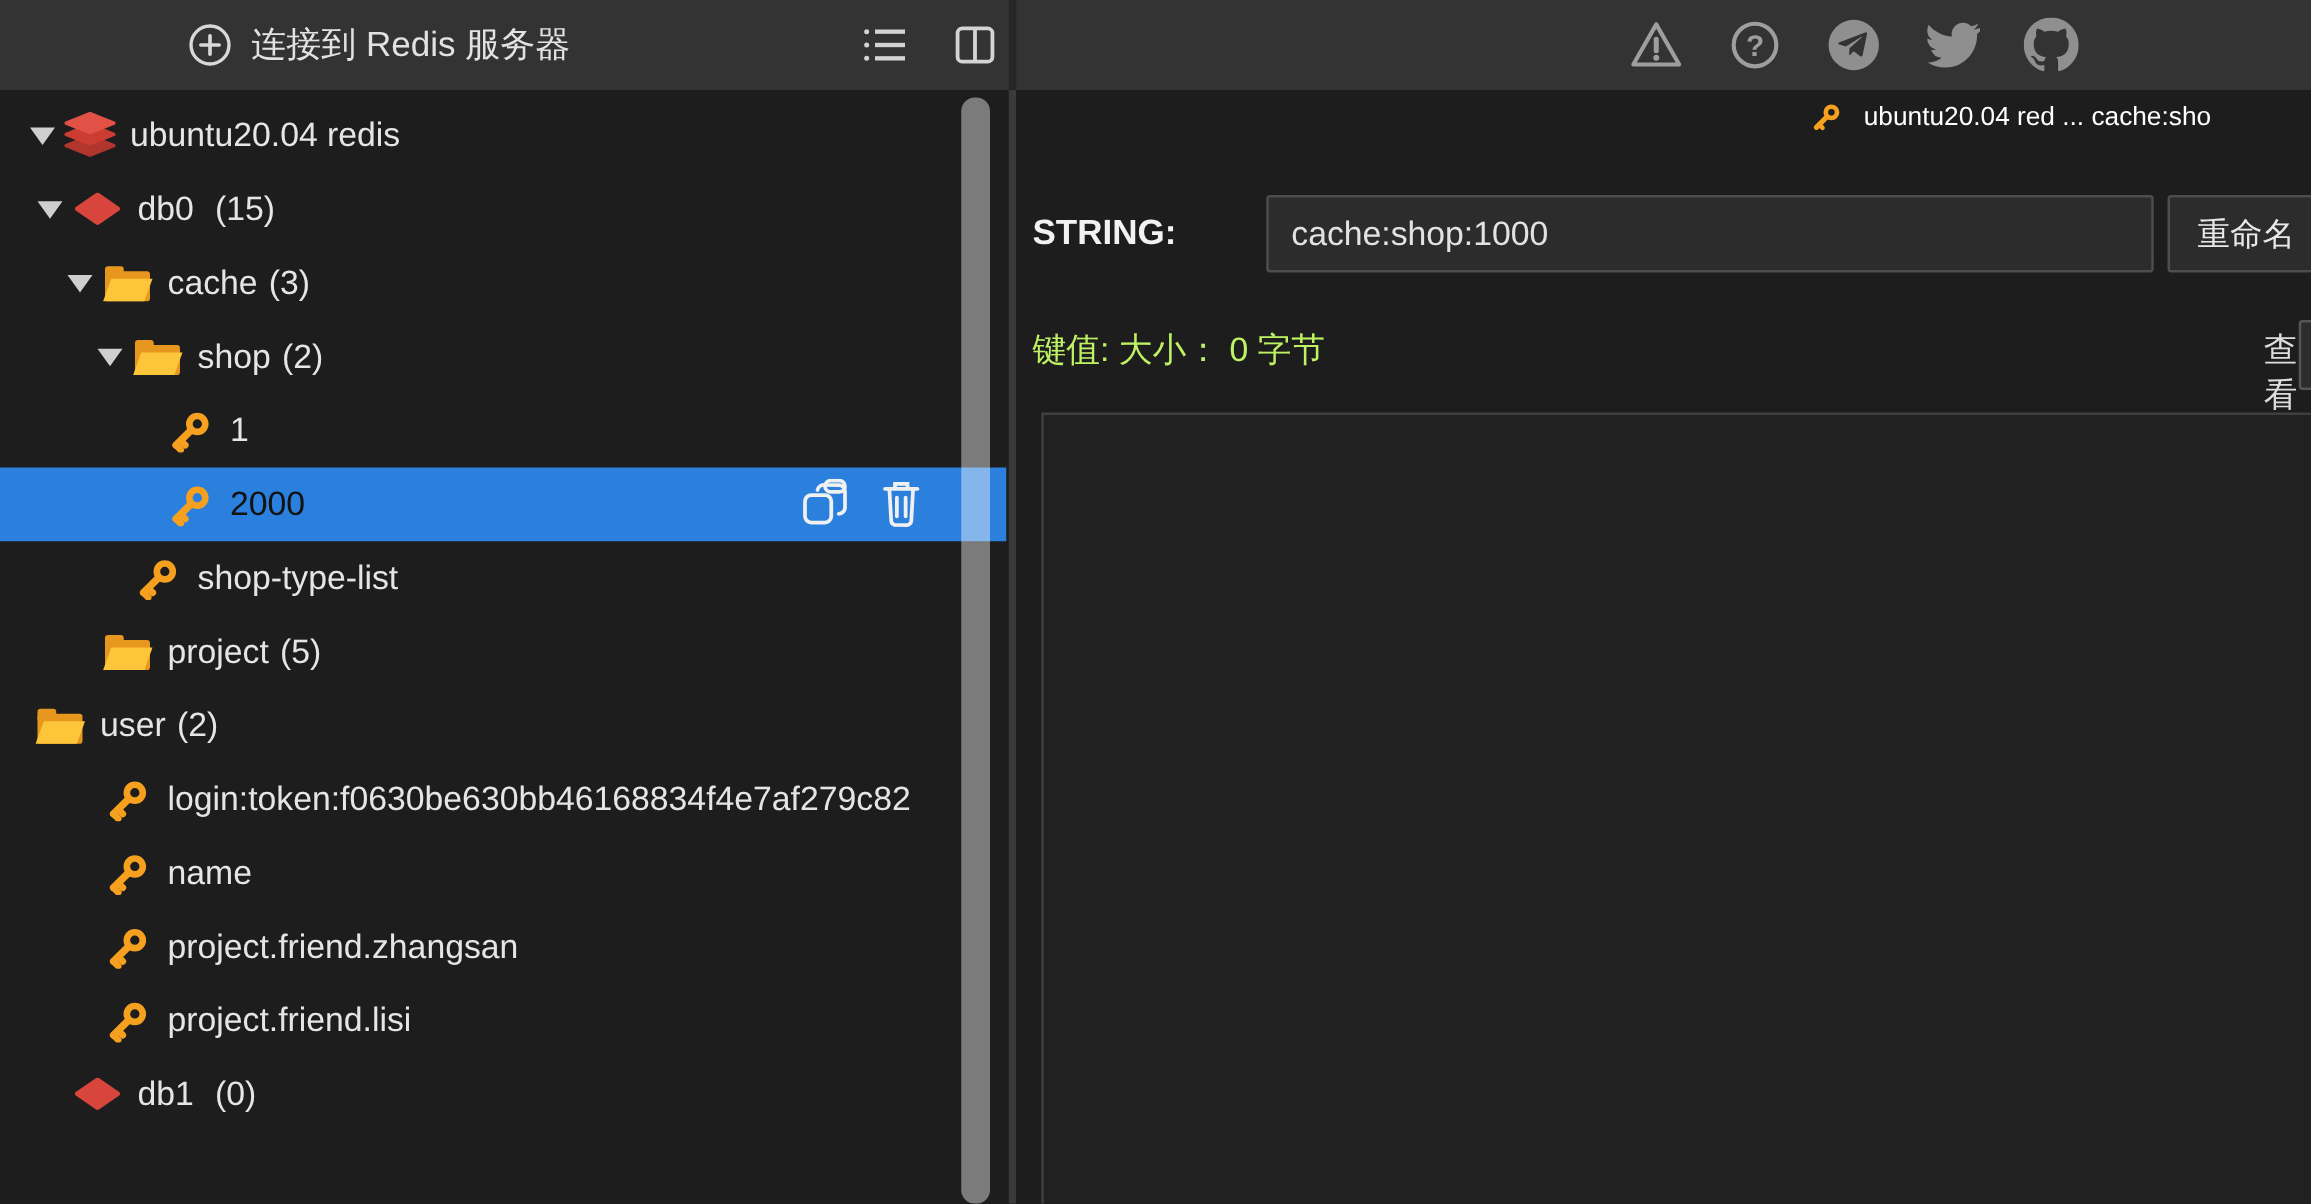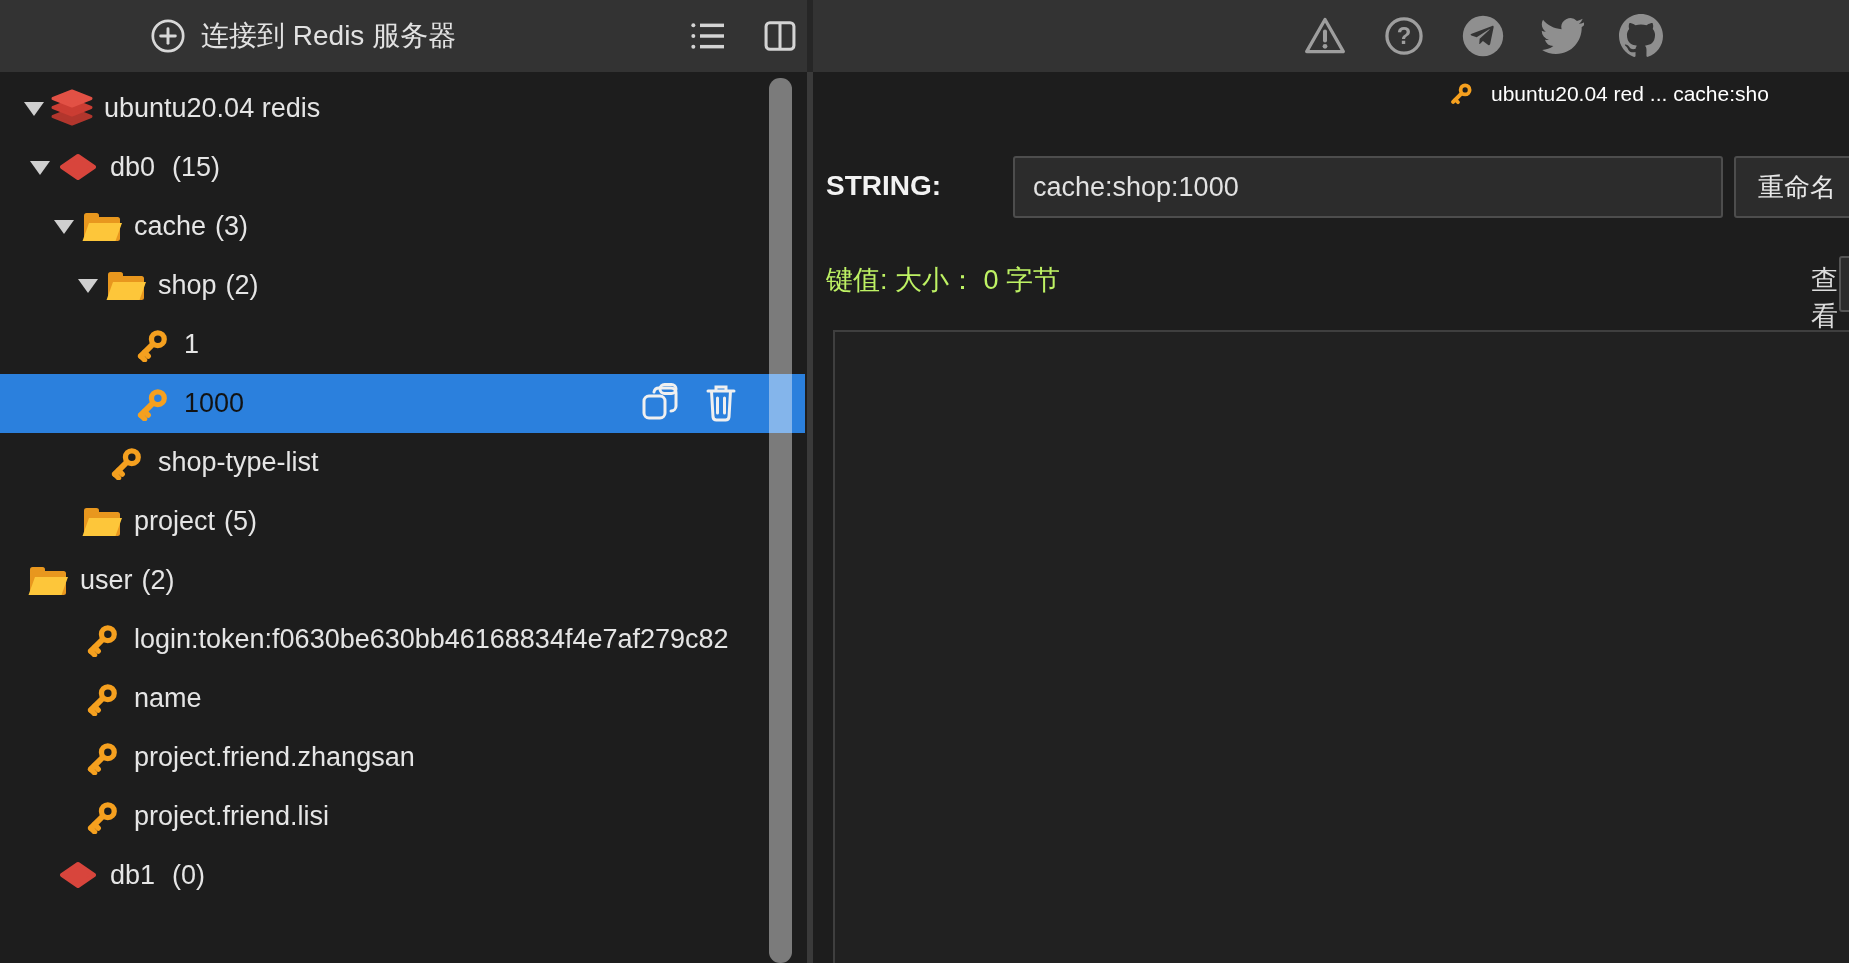--- a/index.html
+++ b/index.html
@@ -199,21 +199,21 @@
           <i></i>
         </span>
         <span class="ticon">
           <svg width="34" height="34" viewBox="0 0 32 32">
             <circle cx="21.5" cy="10.5" r="6" fill="none" stroke="#f5a01f" stroke-width="5"></circle>
             <line x1="16.5" y1="15.5" x2="5.5" y2="26.5" stroke="#f5a01f" stroke-width="5.5" stroke-linecap="round"></line>
             <line x1="9" y1="23" x2="12.5" y2="26.5" stroke="#f5a01f" stroke-width="5" stroke-linecap="round"></line>
             <line x1="5.5" y1="26.5" x2="9" y2="30" stroke="#f5a01f" stroke-width="5" stroke-linecap="round"></line>
           </svg>
         </span>
-        <span class="tlabel">1000</span>
+        <span class="tlabel">2000</span>
         <span class="row-actions">
           <span class="act">
             <svg width="44" height="42" viewBox="0 0 44 42">
               <rect x="6" y="13" width="21" height="22" rx="5" fill="none" stroke="#f0f0f0" stroke-width="3"></rect>
               <path d="M16 9 a5 5 0 0 1 5-4 h12 a5 5 0 0 1 5 5 v13 a5 5 0 0 1-5 5" fill="none" stroke="#f0f0f0" stroke-width="3" stroke-linecap="round"></path>
               <rect x="22" y="1.5" width="16" height="9" rx="4.5" fill="none" stroke="#f0f0f0" stroke-width="3"></rect>
             </svg>
           </span>
           <span class="act">
             <svg width="40" height="42" viewBox="0 0 40 42">

